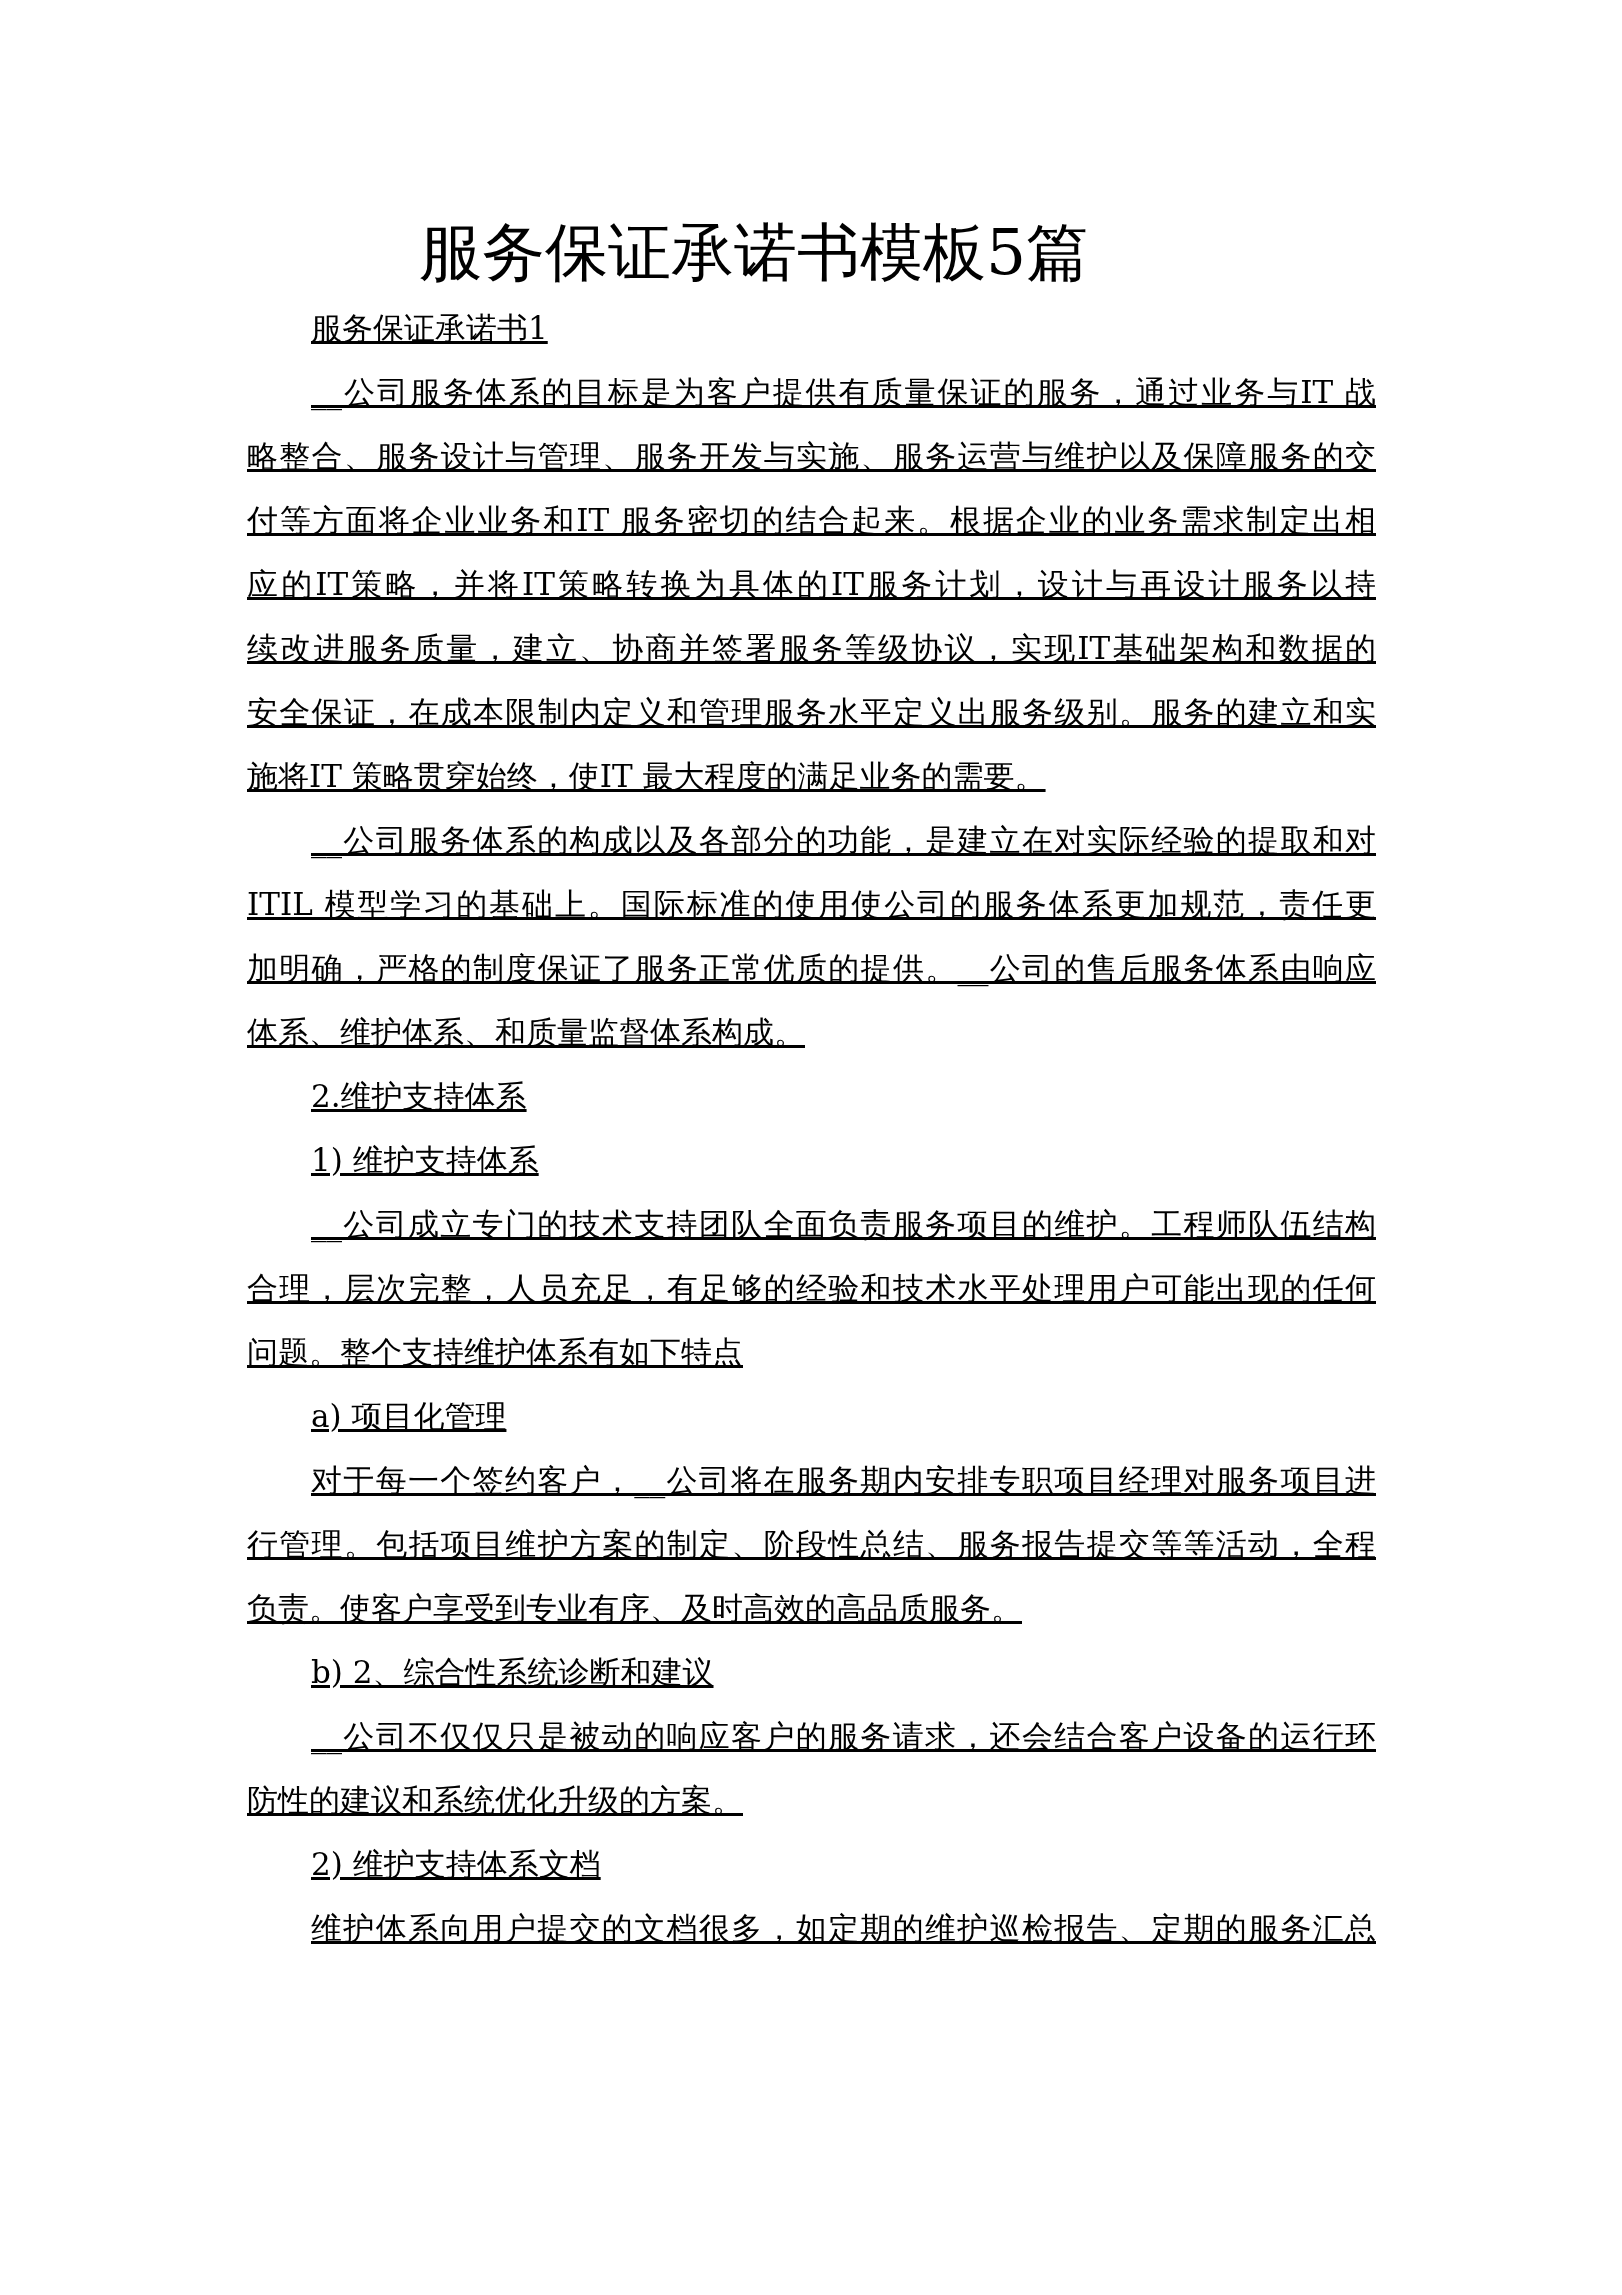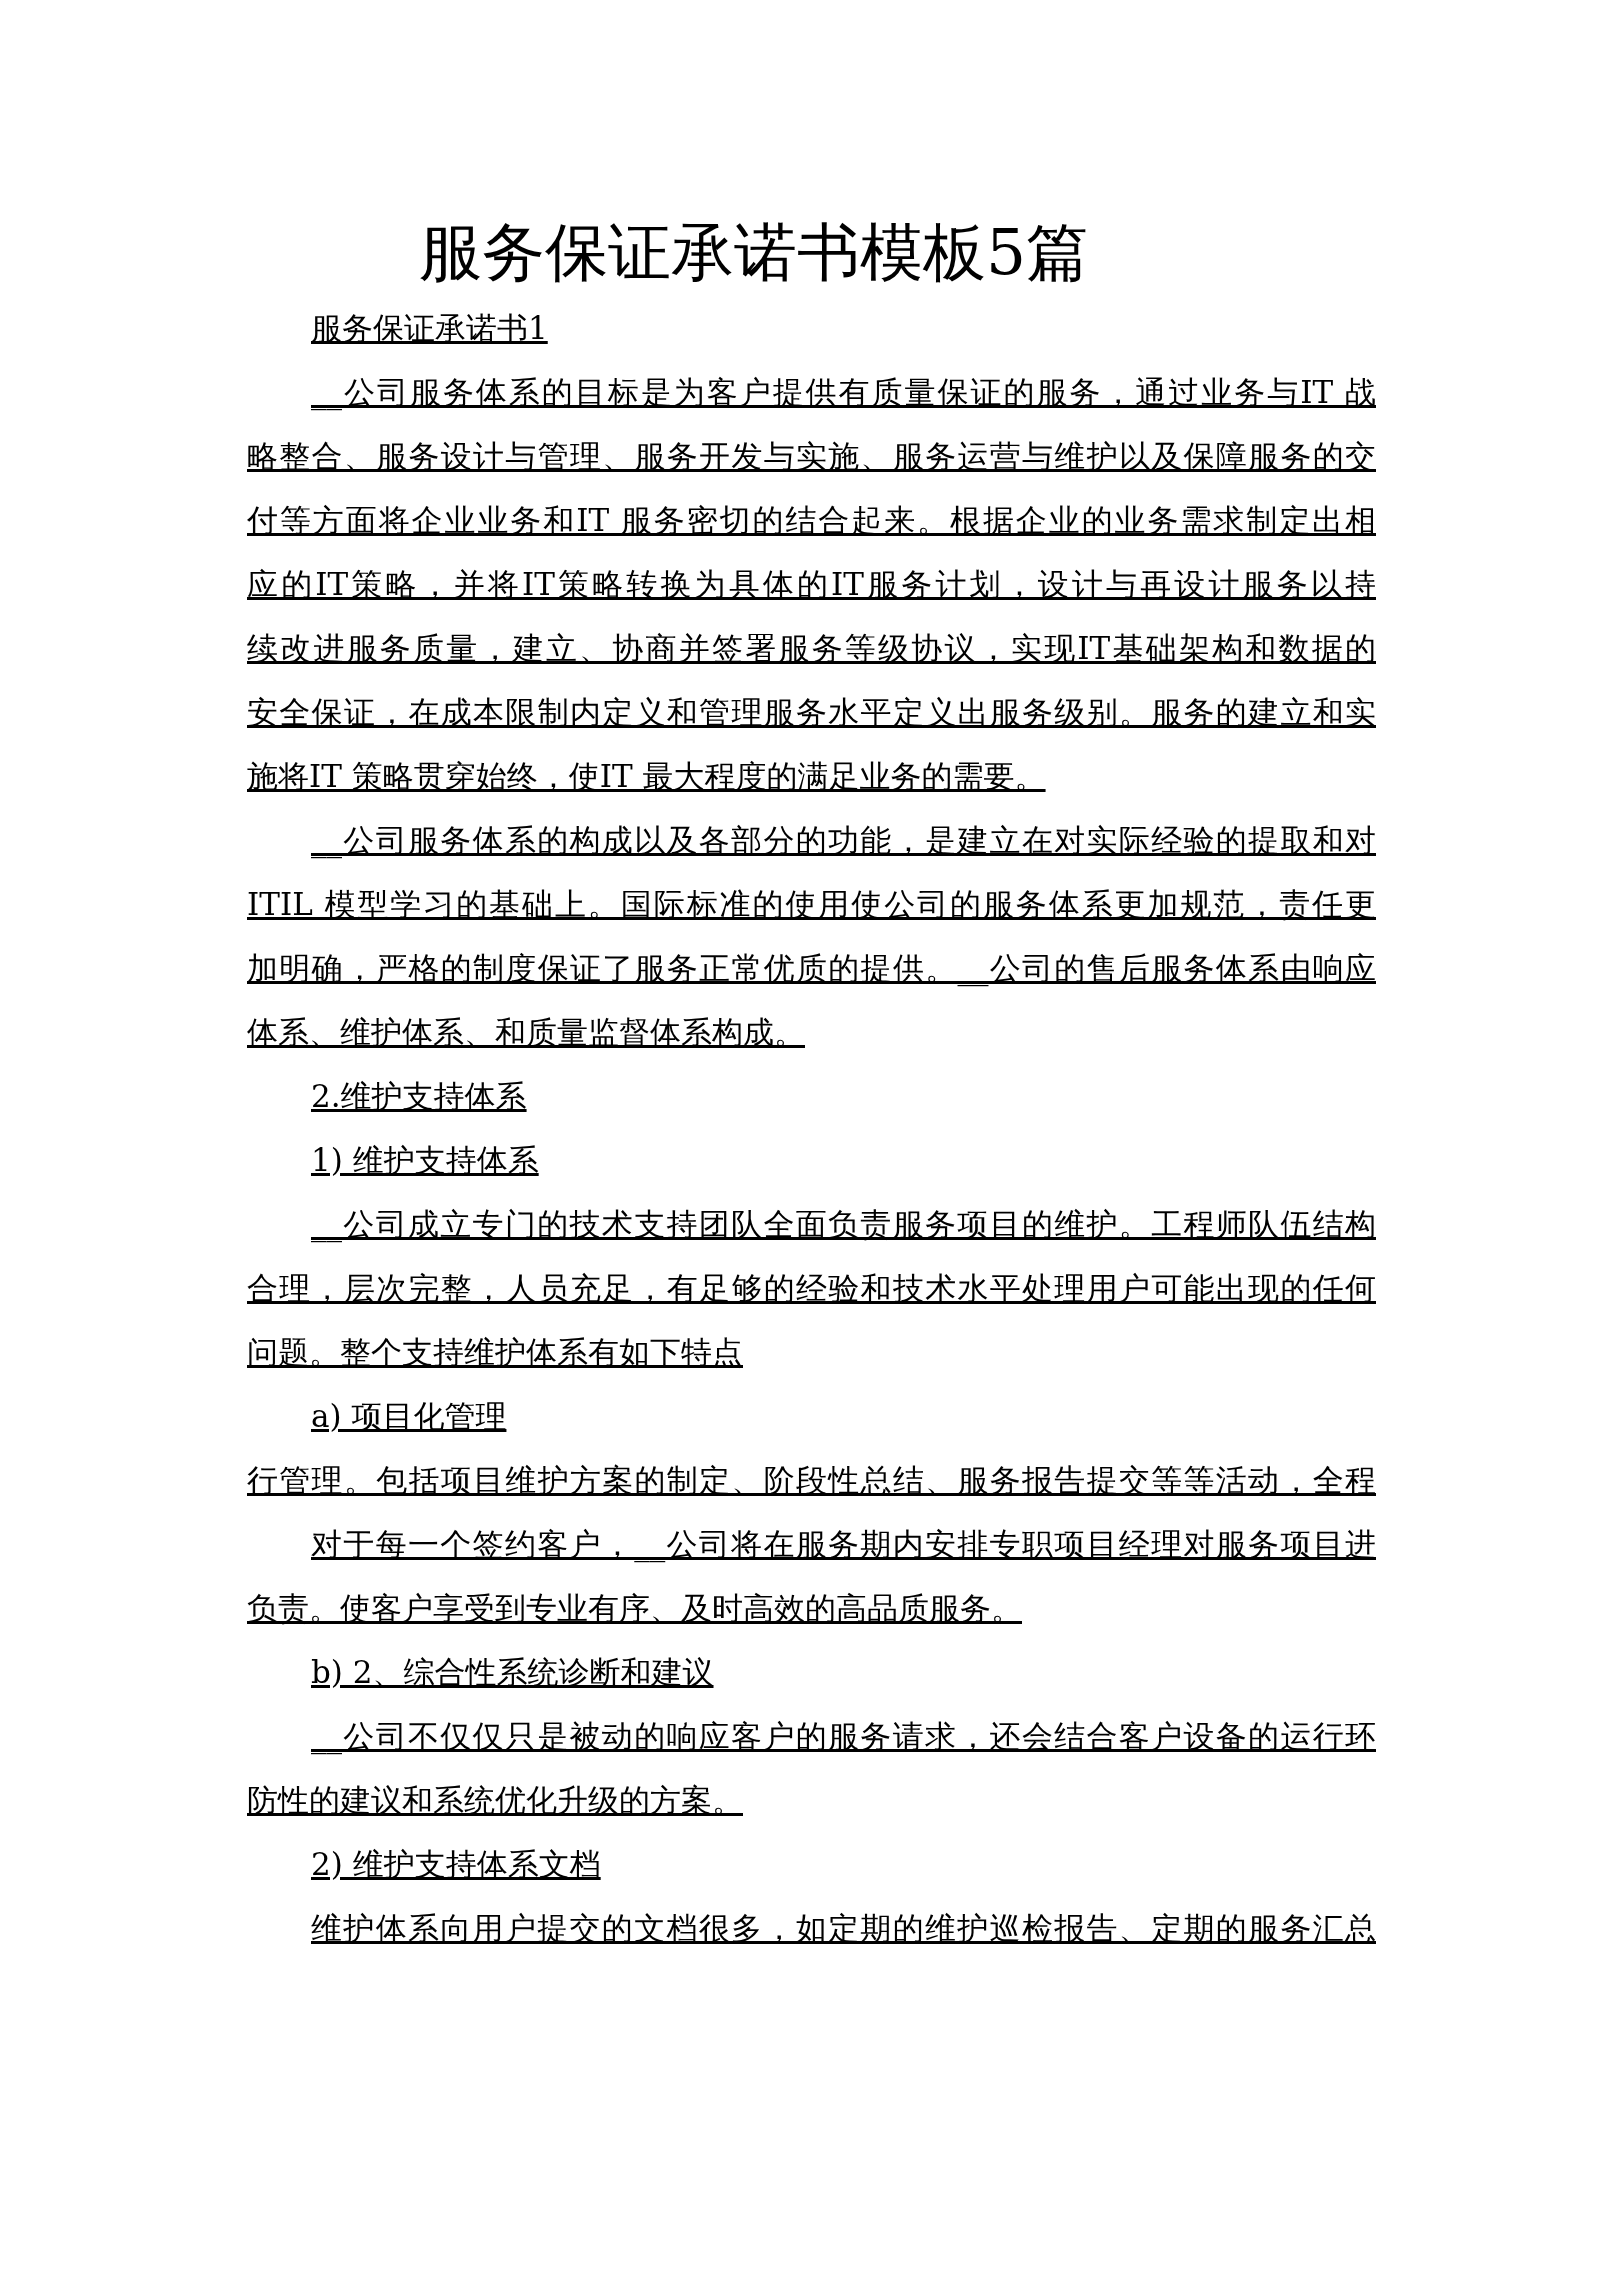--- a/index.html
+++ b/index.html
@@ -76,22 +76,22 @@
     <span class="line indent justify">__公司服务体系的构成以及各部分的功能，是建立在对实际经验的提取和对</span>
     <span class="line justify">ITIL 模型学习的基础上。国际标准的使用使公司的服务体系更加规范，责任更</span>
     <span class="line justify">加明确，严格的制度保证了服务正常优质的提供。__公司的售后服务体系由响应</span>
     <span class="line">体系、维护体系、和质量监督体系构成。</span>
     <span class="line indent">2.维护支持体系</span>
     <span class="line indent">1) 维护支持体系</span>
     <span class="line indent justify">__公司成立专门的技术支持团队全面负责服务项目的维护。工程师队伍结构</span>
     <span class="line justify">合理，层次完整，人员充足，有足够的经验和技术水平处理用户可能出现的任何</span>
     <span class="line">问题。整个支持维护体系有如下特点</span>
     <span class="line indent">a) 项目化管理</span>
+    <span class="line indent justify">对于每一个签约客户，__公司将在服务期内安排专职项目经理对服务项目进</span>
     <span class="line justify">行管理。包括项目维护方案的制定、阶段性总结、服务报告提交等等活动，全程</span>
-    <span class="line indent justify">对于每一个签约客户，__公司将在服务期内安排专职项目经理对服务项目进</span>
     <span class="line">负责。使客户享受到专业有序、及时高效的高品质服务。</span>
     <span class="line indent">b) 2、综合性系统诊断和建议</span>
     <span class="line indent justify">__公司不仅仅只是被动的响应客户的服务请求，还会结合客户设备的运行环</span>
     <span class="line">防性的建议和系统优化升级的方案。</span>
     <span class="line indent">2) 维护支持体系文档</span>
     <span class="line indent justify">维护体系向用户提交的文档很多，如定期的维护巡检报告、定期的服务汇总</span>
   </div>
 </div>
 
 

